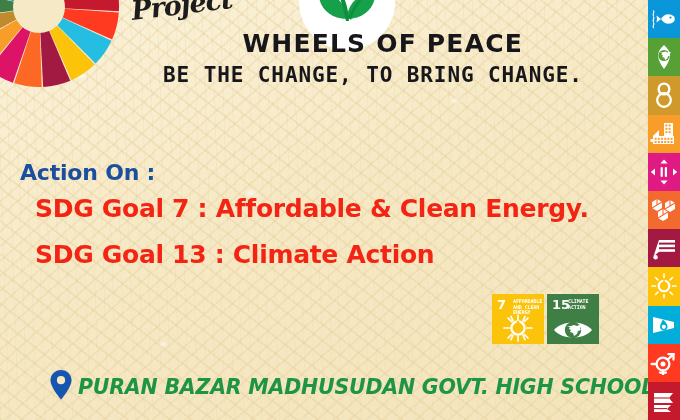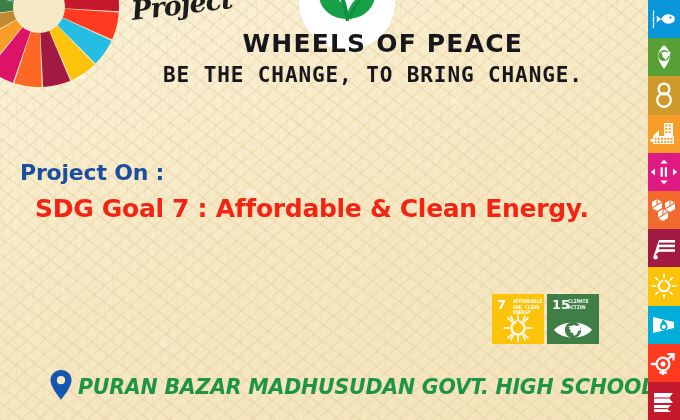--- a/index.html
+++ b/index.html
@@ -246,22 +246,23 @@
       <path d="M37 54 C54 54 65 42 65 30 C54 27 41 33 37 50 Z" fill="#17a04a"></path>
       <path d="M36 56 C33 42 30 30 24 20 C34 28 38 40 39 56 Z" fill="#0f8f3e"></path>
       <path d="M38 52 C44 40 52 30 60 24 C52 34 44 44 41 55 Z" fill="#0f8f3e"></path>
     </svg>
   </div>
 
   <div class="project-script">Project</div>
   <div class="title-main">WHEELS OF PEACE</div>
   <div class="title-sub">BE THE CHANGE, TO BRING CHANGE.</div>
 
-  <div class="session-label">Project On :</div>
+  <div class="session-label">Action On :</div>
   <div class="goal-line g1">SDG Goal  7   : Affordable &amp; Clean Energy.</div>
+  <div class="goal-line g2">SDG Goal  13 : Climate Action</div>
 
   <div class="badges">
 
     <div class="badge b7">
       <span class="bnum">7</span>
       <span class="btext">AFFORDABLE AND CLEAN ENERGY</span>
       <span class="bicon">
         <svg width="34" height="30" viewBox="0 0 34 30" aria-hidden="true">
           <g stroke="#ffffff" stroke-width="1.7" stroke-linecap="round" fill="none">
             <line x1="17" y1="2" x2="17" y2="7"></line>

